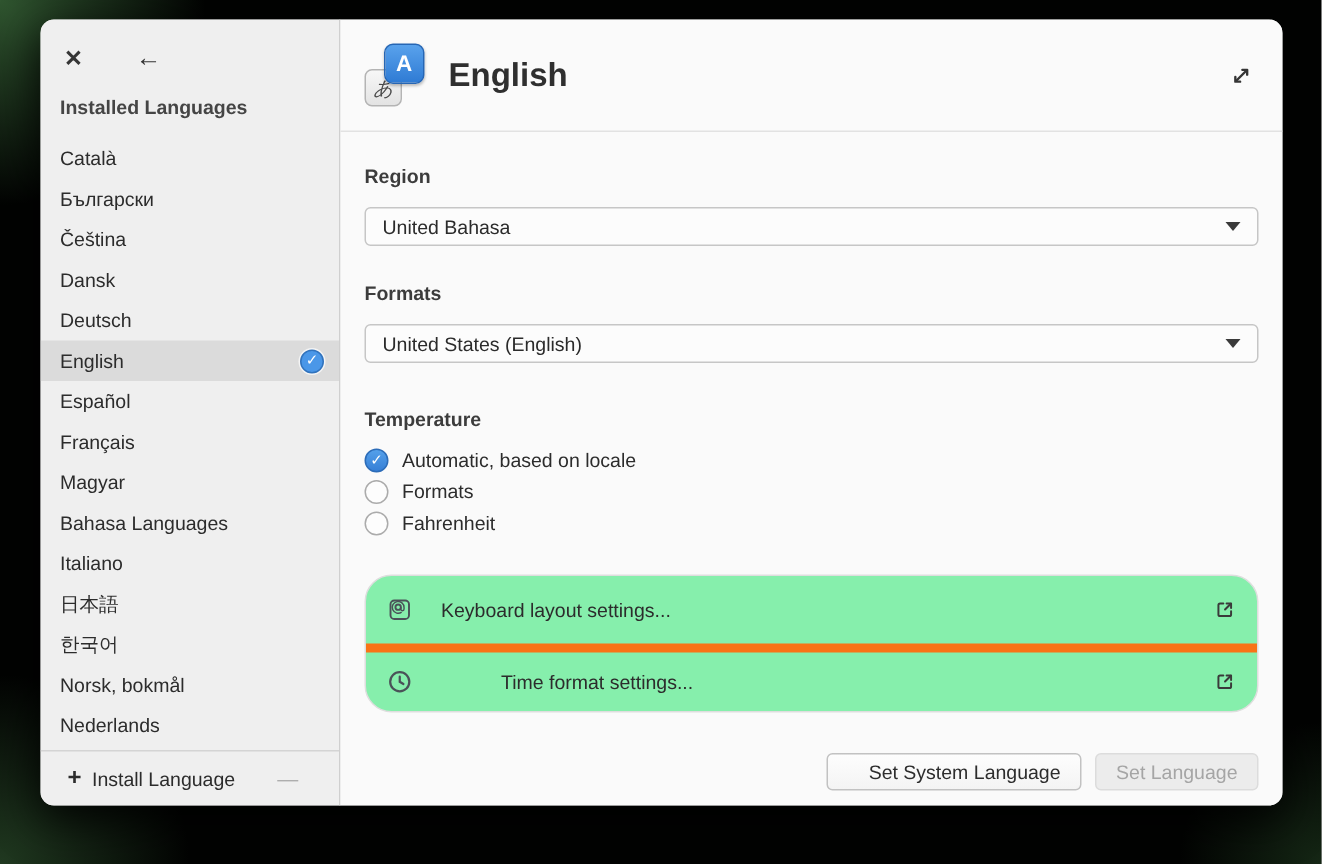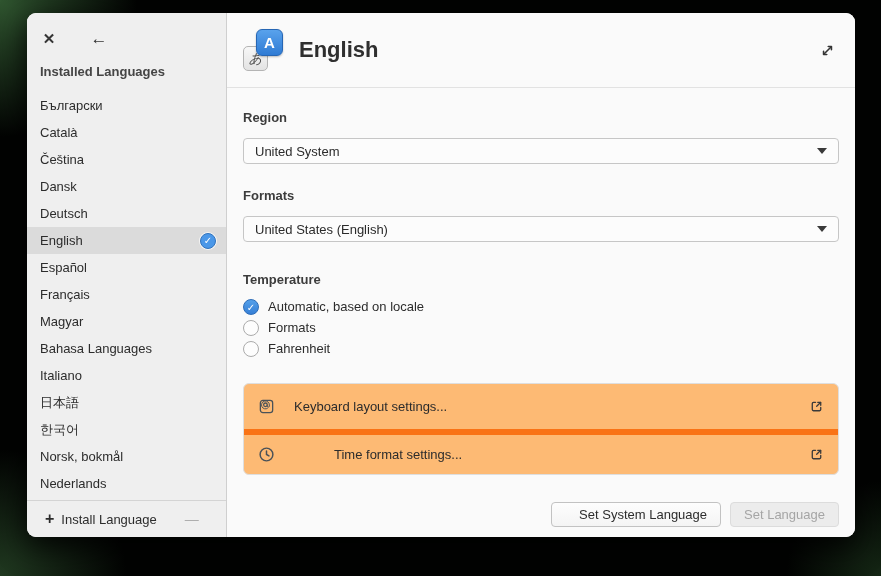--- a/index.html
+++ b/index.html
@@ -111,21 +111,21 @@
   .radio {
     width: 16px; height: 16px; border-radius: 50%;
     background: #fdfdfd; border: 1px solid #ababab;
   }
   .radio.checked {
     background: linear-gradient(#54a0ea, #367fd6); border: 1px solid #2c6cb8;
     color: #fff; font-size: 10px; line-height: 15px; text-align: center;
   }
   .links-card {
     margin-top: 24px;
-    background: #fdba74; border: 1px solid #dedede; border-radius: 6px;
+    background: #86efac; border: 1px solid #dedede; border-radius: 18px;
     overflow: hidden;
   }
   .link-row { height: 45px; display: flex; align-items: center; padding: 0 14px; }
   .link-row + .link-row { border-top: 6px solid #f97316; gap: 40px; }
   .link-row .row-icon { width: 17px; height: 17px; margin-right: 19px; display: flex; align-items: center; }
   .link-row .row-label { font-size: 13px; color: #2c2c2c; }
   .link-row .row-spacer { flex: 1; }
   .buttons-row { display: flex; justify-content: flex-end; gap: 9px; margin-top: 27px; }
   .btn {
     height: 25px; padding: 0 13px; border-radius: 4px; font-size: 13px;
@@ -146,24 +146,24 @@
           <span>✕</span>
         </button>
       <button class="icon-btn back-btn">
           <span>←</span>
         </button>
     </div>
     <div class="sidebar-header-label">Installed Languages</div>
 
     <div class="lang-list">
       <div class="lang-item">
+          <span>Català</span>
+        </div>
+      <div class="lang-item">
           <span>Български</span>
-        </div>
-      <div class="lang-item">
-          <span>Català</span>
         </div>
       <div class="lang-item">
           <span>Čeština</span>
         </div>
       <div class="lang-item">
           <span>Dansk</span>
         </div>
       <div class="lang-item">
           <span>Deutsch</span>
         </div>
@@ -224,21 +224,21 @@
           <path d="M8.8 3.8 h3.4 v3.4"></path>
           <path d="M3.8 8.8 v3.4 h3.4"></path>
         </svg>
       </button>
     </div>
 
     <div class="content">
 
       <div class="section-label">Region</div>
       <div class="dropdown dd-region">
-        <span>United System</span>
+        <span>United Bahasa</span>
         <span class="dd-spacer"></span>
         <span class="dd-arrow"></span>
       </div>
 
       <div class="section-label">Formats</div>
       <div class="dropdown dd-formats">
         <span>United States (English)</span>
         <span class="dd-spacer"></span>
         <span class="dd-arrow"></span>
       </div>

